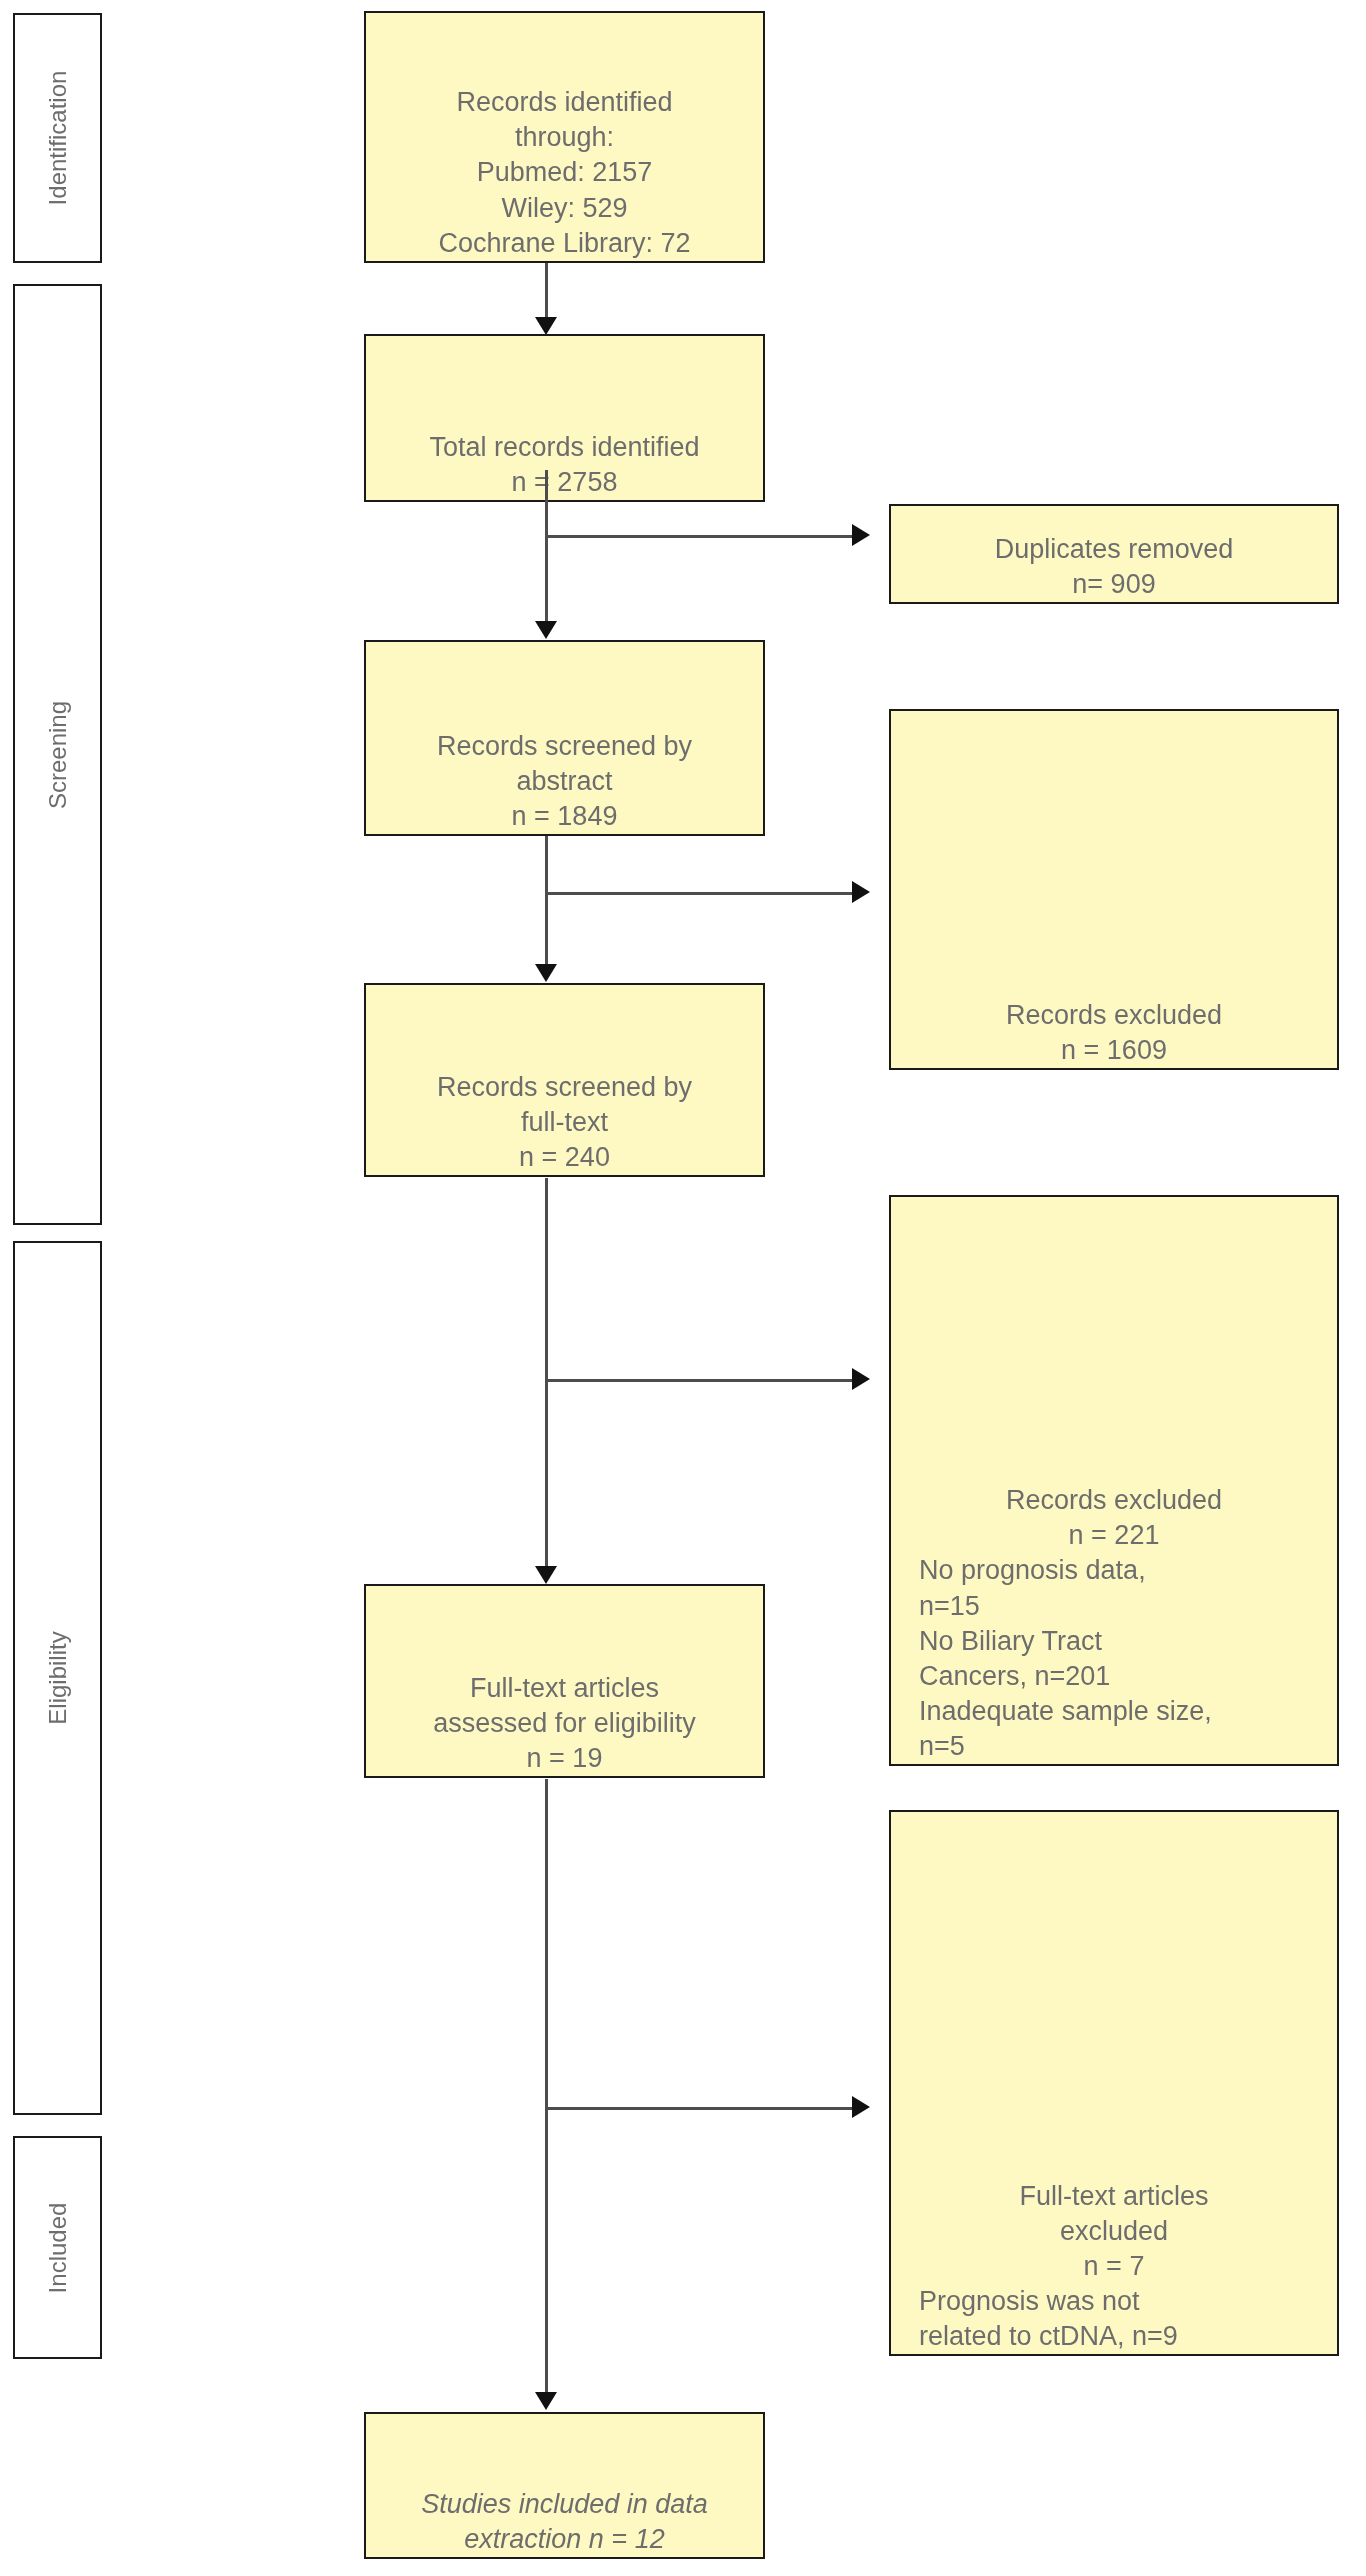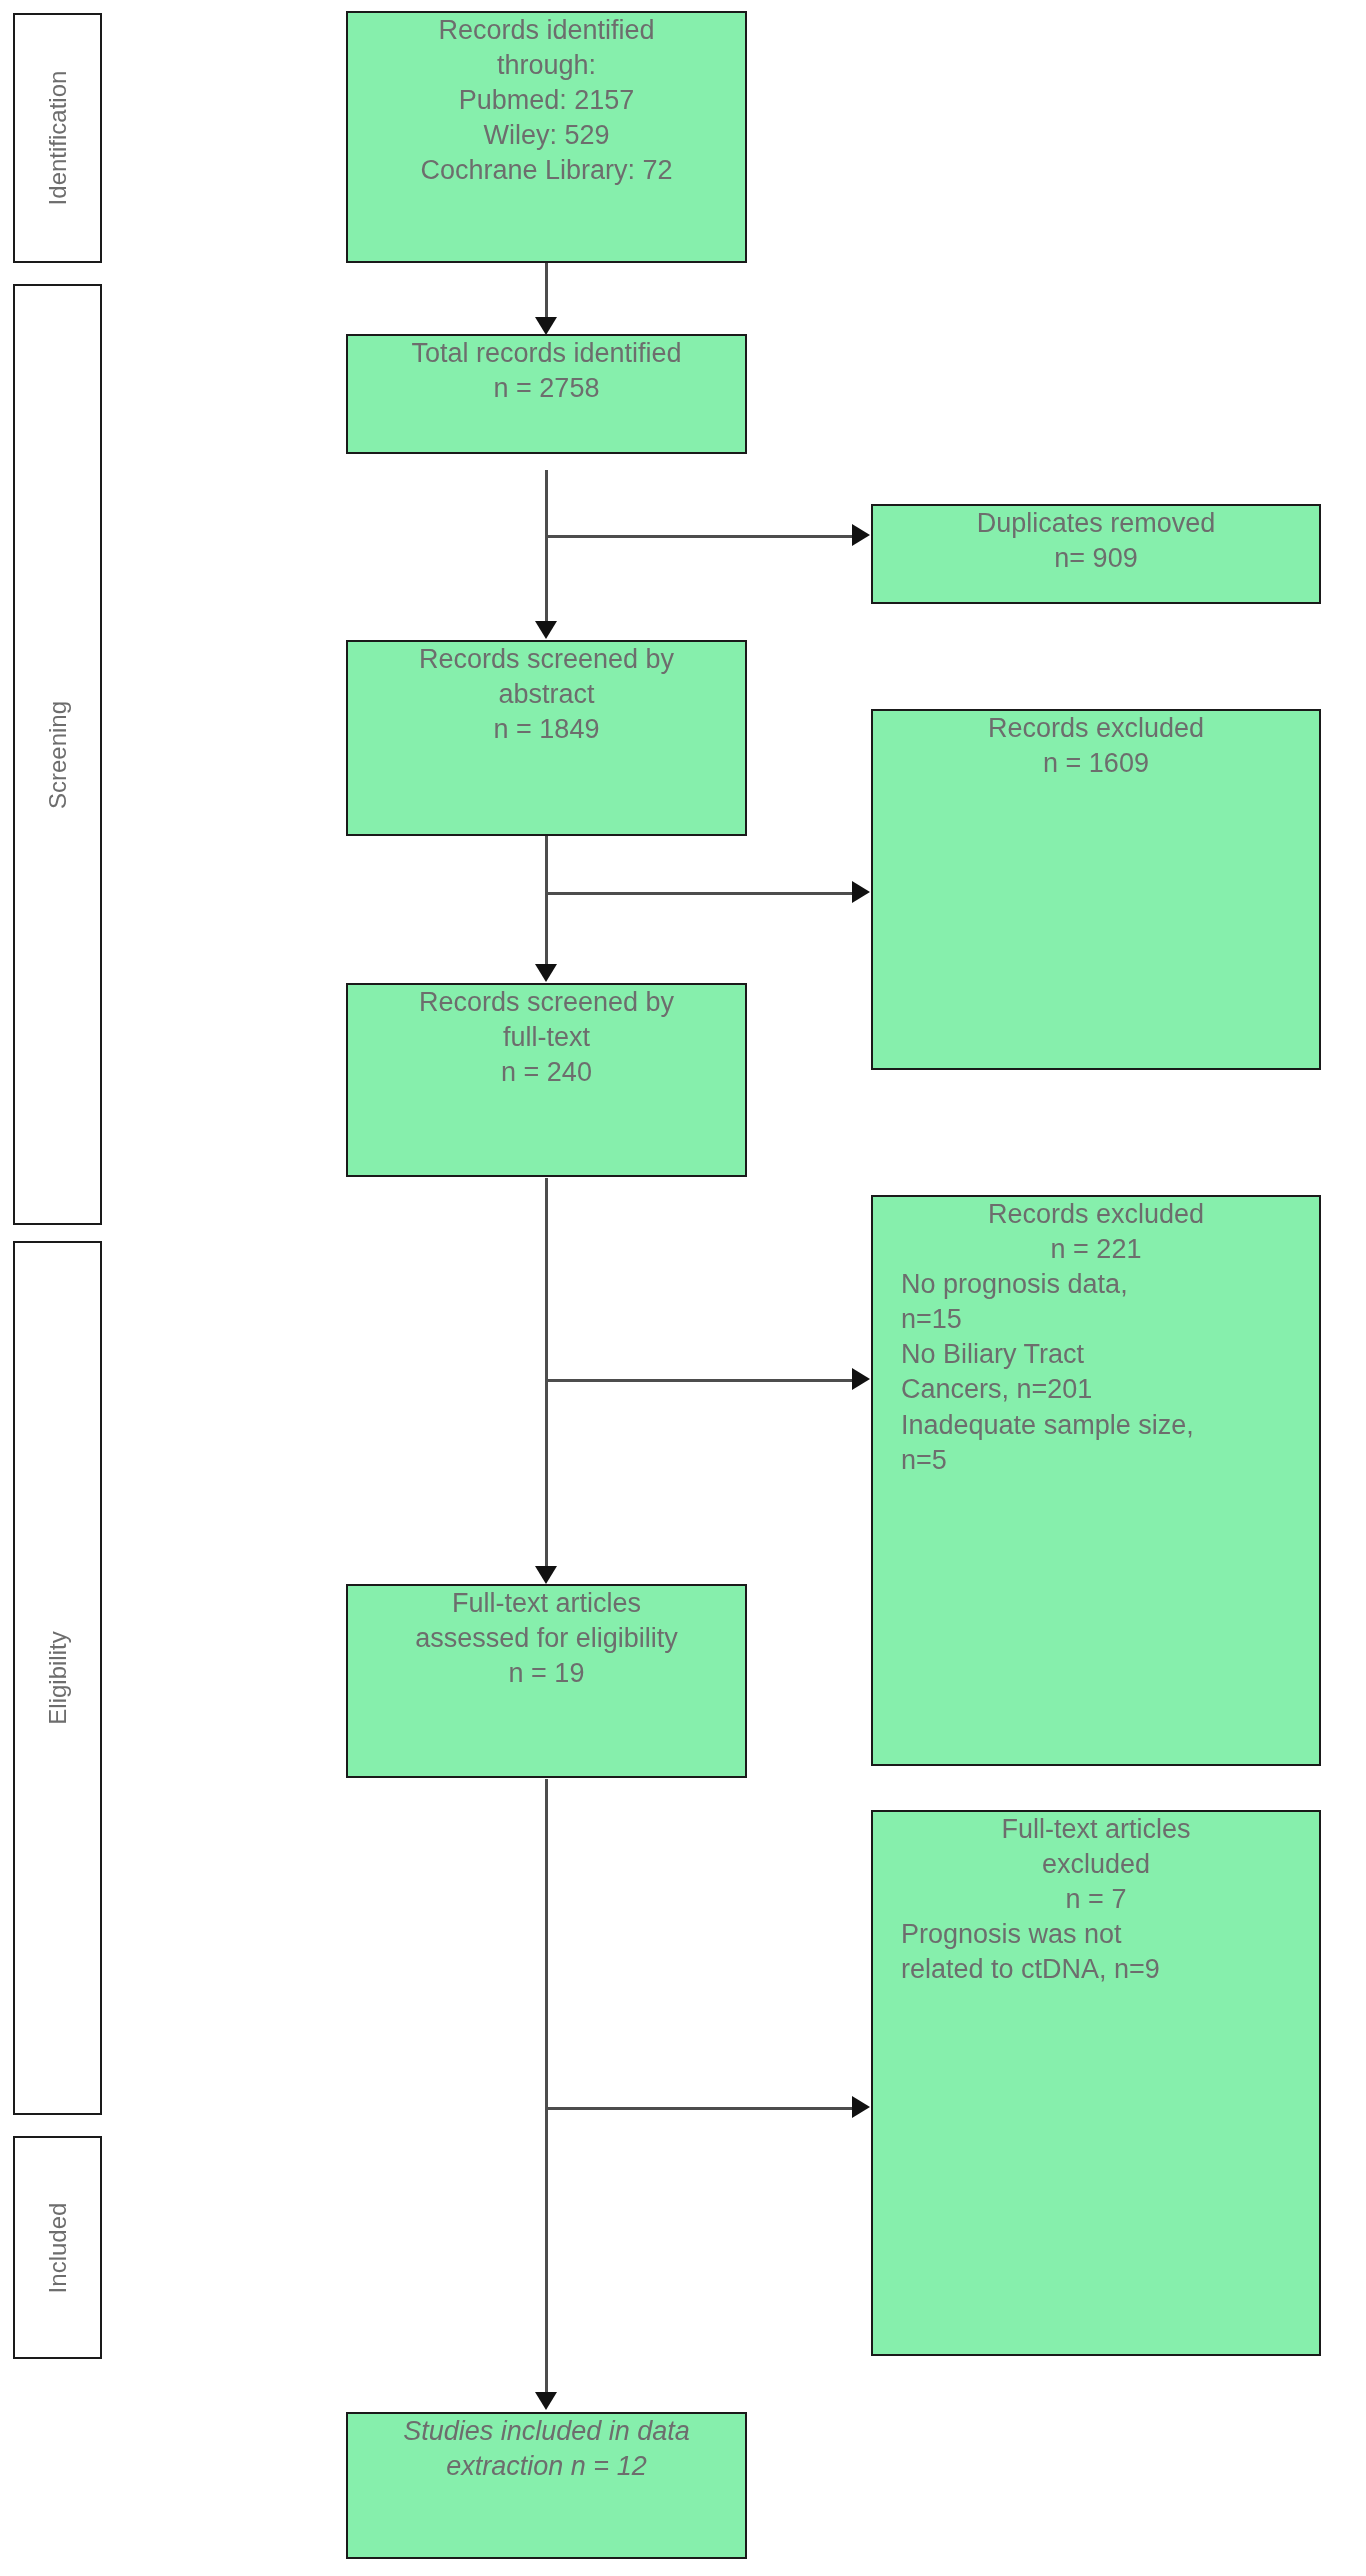--- a/index.html
+++ b/index.html
@@ -15,25 +15,26 @@
     position: relative;
     width: 1366px;
     height: 2576px;
     background: #ffffff;
     overflow: hidden;
   }
   
   .box {
     position: absolute;
     box-sizing: border-box;
-    background: #86efac;
+    background: #fef9c3;
     border: 2.7px solid #1a1a1a;
     display: flex;
-    align-items: flex-start;
+    align-items: flex-end;
     justify-content: center;
+    margin-left: 18px;
   }
   .box .txt {
     color: #6d6d6d;
     font-size: 27px;
     line-height: 1.30;
     text-align: center;
     white-space: pre-line;
     padding: 0 9px;
   }
   .box .txt.mixed {
@@ -115,21 +116,21 @@
     <span class="txt">Records identified
 through:
 Pubmed: 2157
 Wiley: 529
 Cochrane Library: 72</span>
   </div>
 
   <div class="vline" style="left:545px; top:263px; height:55px;"></div>
   <div class="arrow-down" style="left:535px; top:317px;"></div>
 
-  <div class="box" style="left:346px; top:334px; width:401px; height:120px;">
+  <div class="box" style="left:346px; top:334px; width:401px; height:168px;">
     <span class="txt">Total records identified
 n = 2758</span>
   </div>
 
   <div class="vline" style="left:545px; top:470px; height:152px;"></div>
   <div class="arrow-down" style="left:535px; top:621px;"></div>
 
   <div class="hline" style="left:545px; top:535px; width:308px;"></div>
   <div class="arrow-right" style="left:852px; top:524px;"></div>
 

